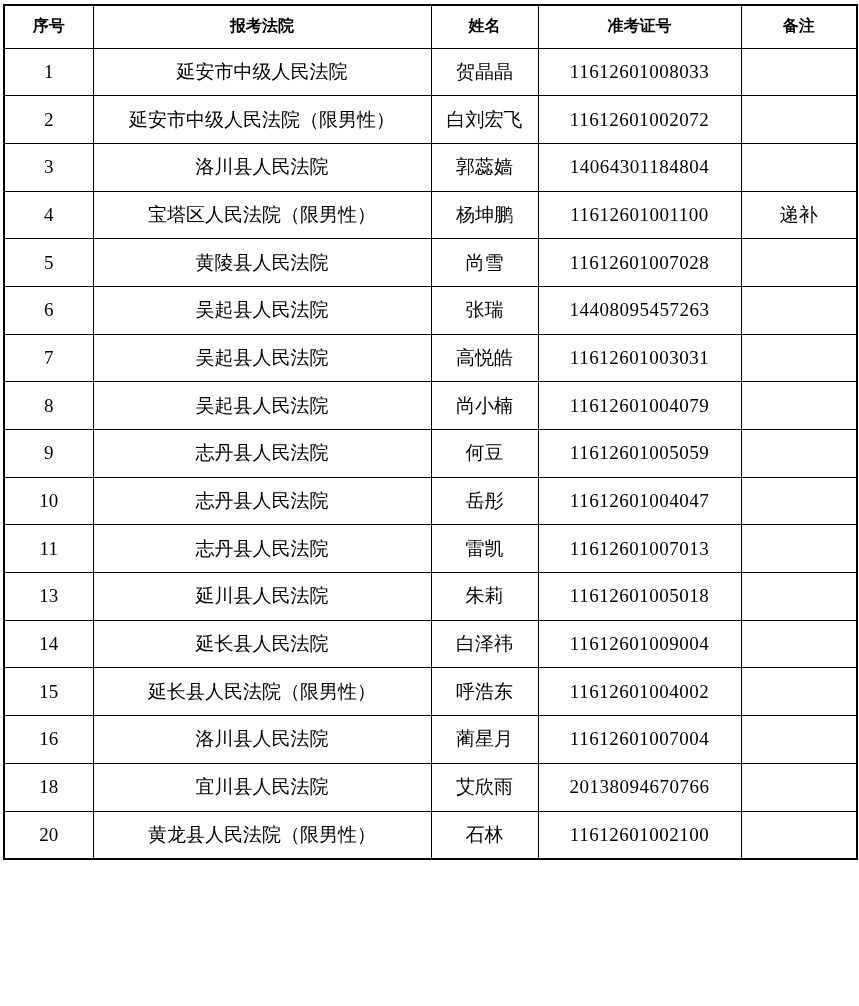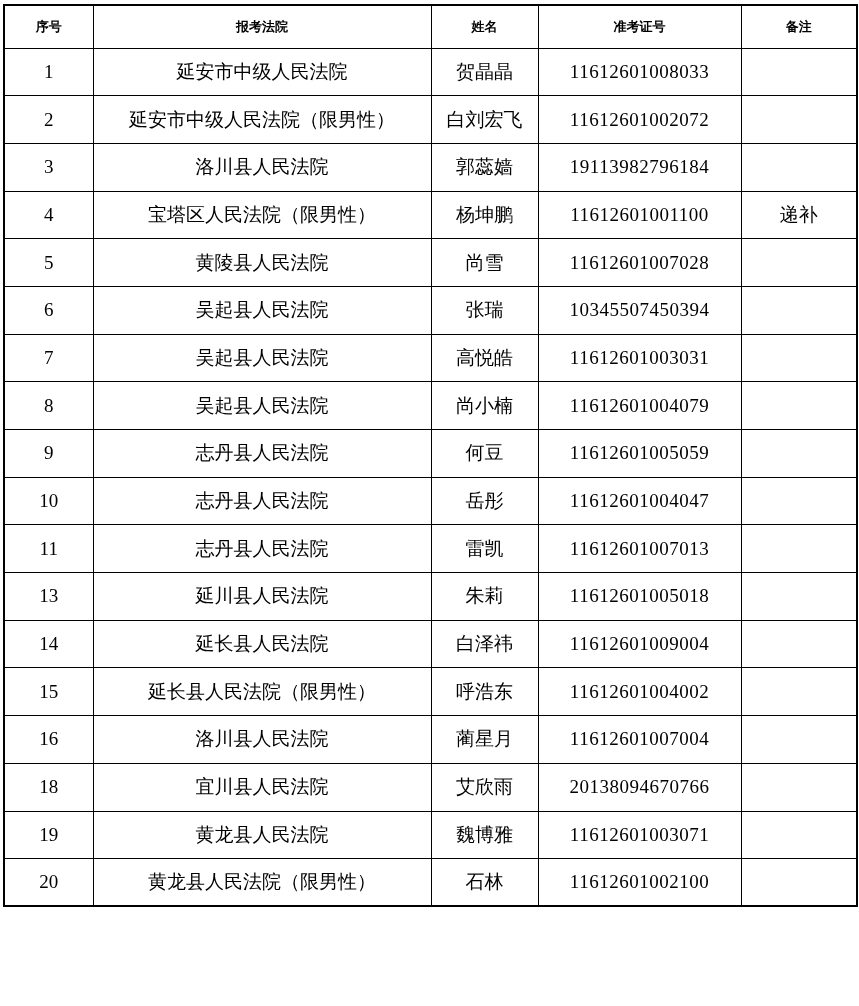--- a/index.html
+++ b/index.html
@@ -33,21 +33,21 @@
     white-space: nowrap;
   }
   table.results thead tr {
     height: 43px;
   }
   table.results tbody tr {
     height: 47.7px;
   }
   table.results th {
     font-weight: bold;
-    font-size: 13px;
+    font-size: 16px;
   }
   table.results td {
     font-weight: normal;
     font-size: 19px;
   }
   col.col-index  { width: 89px; }
   col.col-court  { width: 338px; }
   col.col-name   { width: 107px; }
   col.col-ticket { width: 203px; }
   col.col-remark { width: 116px; }
@@ -86,42 +86,42 @@
         <td class="cell-index">2</td>
         <td class="cell-court">延安市中级人民法院（限男性）</td>
         <td class="cell-name">白刘宏飞</td>
         <td class="cell-ticket">11612601002072</td>
         <td class="cell-remark"></td>
       </tr>
       <tr>
         <td class="cell-index">3</td>
         <td class="cell-court">洛川县人民法院</td>
         <td class="cell-name">郭蕊嫱</td>
-        <td class="cell-ticket">19113982796184</td>
+        <td class="cell-ticket">14064301184804</td>
         <td class="cell-remark"></td>
       </tr>
       <tr>
         <td class="cell-index">4</td>
         <td class="cell-court">宝塔区人民法院（限男性）</td>
         <td class="cell-name">杨坤鹏</td>
         <td class="cell-ticket">11612601001100</td>
         <td class="cell-remark">递补</td>
       </tr>
       <tr>
         <td class="cell-index">5</td>
         <td class="cell-court">黄陵县人民法院</td>
         <td class="cell-name">尚雪</td>
         <td class="cell-ticket">11612601007028</td>
         <td class="cell-remark"></td>
       </tr>
       <tr>
         <td class="cell-index">6</td>
         <td class="cell-court">吴起县人民法院</td>
         <td class="cell-name">张瑞</td>
-        <td class="cell-ticket">10345507450394</td>
+        <td class="cell-ticket">14408095457263</td>
         <td class="cell-remark"></td>
       </tr>
       <tr>
         <td class="cell-index">7</td>
         <td class="cell-court">吴起县人民法院</td>
         <td class="cell-name">高悦皓</td>
         <td class="cell-ticket">11612601003031</td>
         <td class="cell-remark"></td>
       </tr>
       <tr>
@@ -181,27 +181,20 @@
         <td class="cell-remark"></td>
       </tr>
       <tr>
         <td class="cell-index">18</td>
         <td class="cell-court">宜川县人民法院</td>
         <td class="cell-name">艾欣雨</td>
         <td class="cell-ticket">20138094670766</td>
         <td class="cell-remark"></td>
       </tr>
       <tr>
-        <td class="cell-index">19</td>
-        <td class="cell-court">黄龙县人民法院</td>
-        <td class="cell-name">魏博雅</td>
-        <td class="cell-ticket">11612601003071</td>
-        <td class="cell-remark"></td>
-      </tr>
-      <tr>
         <td class="cell-index">20</td>
         <td class="cell-court">黄龙县人民法院（限男性）</td>
         <td class="cell-name">石林</td>
         <td class="cell-ticket">11612601002100</td>
         <td class="cell-remark"></td>
       </tr>
     </tbody>
 </table>
 
 </body></html>

